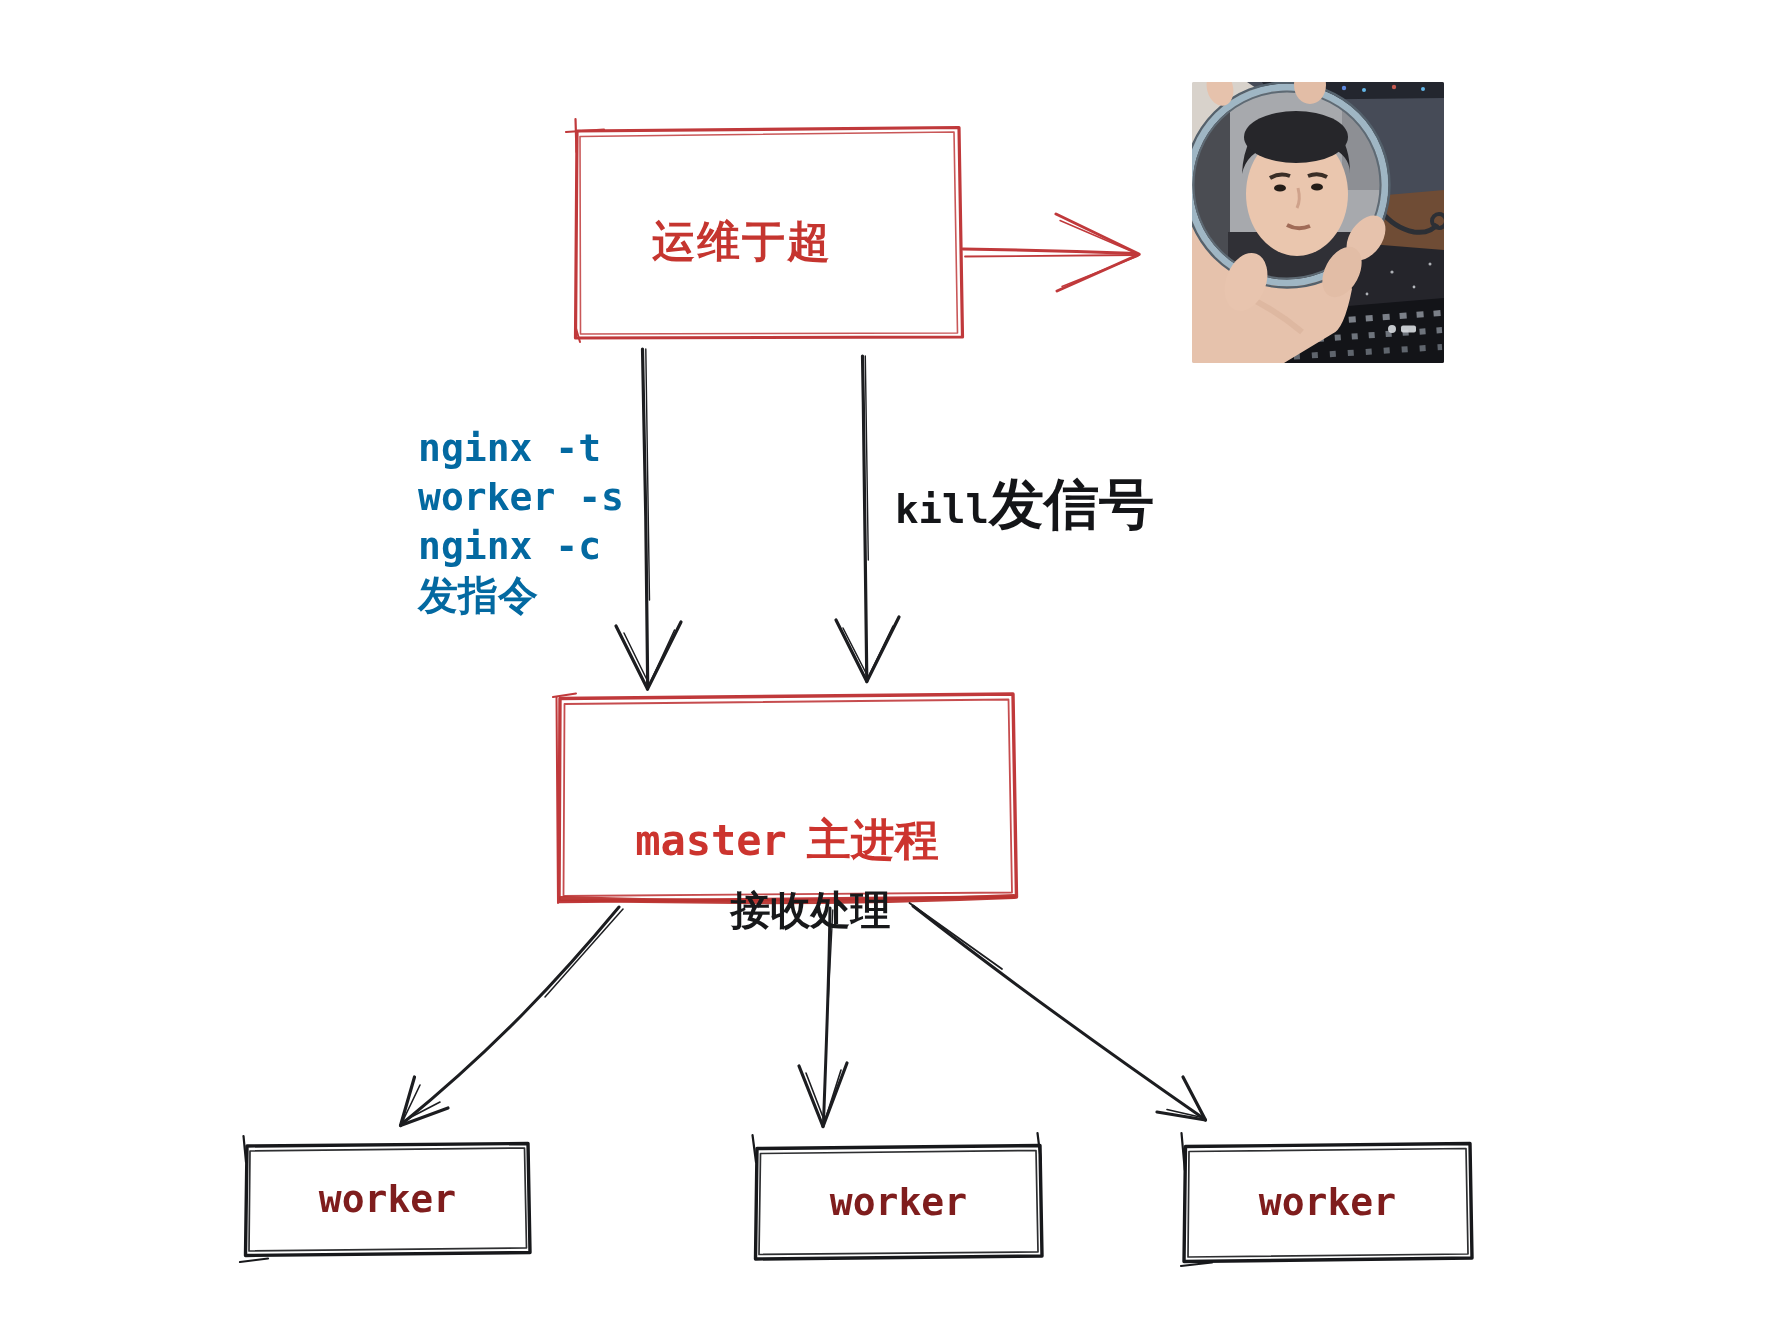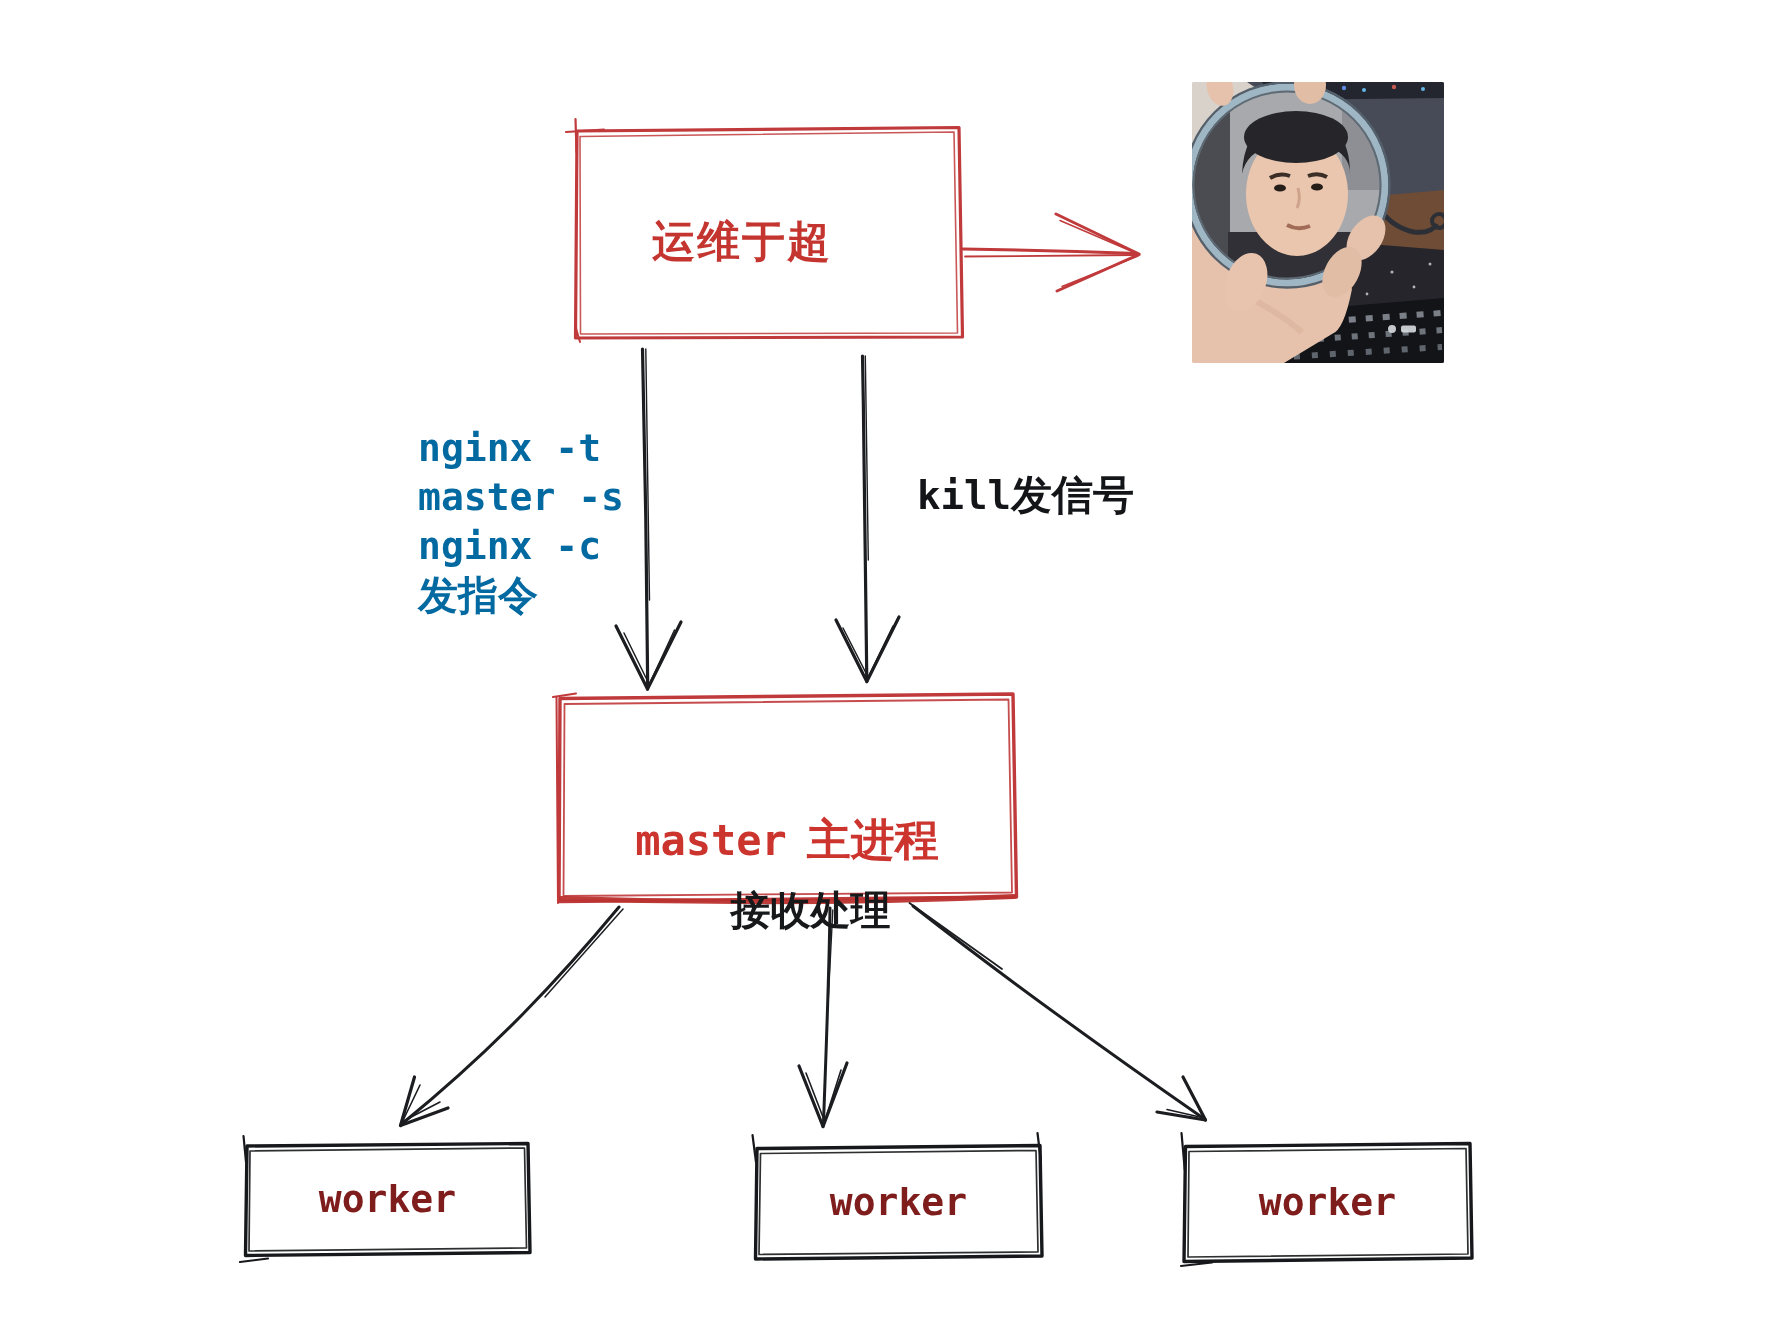--- a/index.html
+++ b/index.html
@@ -15,24 +15,24 @@
                font-size:43px;font-weight:600;letter-spacing:2px;color:#c5352f;}
 
   
   #cmd-block{left:418px;top:424px;}
   .cmd-line{font-family:"DejaVu Sans Mono","Liberation Mono",monospace;
             font-weight:700;font-size:38px;line-height:49px;color:#0369a1;}
   .cmd-line.zh{font-family:"Liberation Sans","DejaVu Sans",sans-serif;
                font-weight:600;font-size:40px;}
 
   
-  #kill-label{left:917px;top:468px;display:flex;align-items:baseline;color:#141518;}
+  #kill-label{left:895px;top:468px;display:flex;align-items:baseline;color:#141518;}
   #kill-label .code{font-family:"DejaVu Sans Mono","Liberation Mono",monospace;
                     font-weight:700;font-size:39px;}
-  #kill-label .zh{font-weight:600;font-size:41px;}
+  #kill-label .zh{font-weight:600;font-size:55px;}
 
   
   #master-text{left:558px;top:695px;width:458px;height:205px;display:flex;
                flex-direction:column;align-items:center;justify-content:center;
                padding-top:54px;gap:13px;}
   #master-title{display:flex;align-items:baseline;gap:20px;color:#cc342e;}
   #master-title .code{font-family:"DejaVu Sans Mono","Liberation Mono",monospace;
                       font-weight:700;font-size:42px;}
   #master-title .zh{font-weight:600;font-size:44px;margin-top:45px;}
   #master-sub{font-weight:600;font-size:40px;color:#17181a;margin-left:47px;}
@@ -138,21 +138,21 @@
     <path d="M1189,1151.5 L1466,1148.5 L1468,1254 L1188,1257 Z" stroke="#17181b" stroke-width="1.7" opacity="0.9"></path>
     <path d="M1181.5,1133 L1184.8,1170" stroke="#17181b" stroke-width="2.2"></path>
     <path d="M1181,1266 L1212,1262.5" stroke="#17181b" stroke-width="2.2"></path>
   </g>
 </svg>
 
 <div id="admin-label" class="abs">运维于超</div>
 
 <div id="cmd-block" class="abs">
   <div class="cmd-line">nginx -t</div>
-  <div class="cmd-line">master -s</div>
+  <div class="cmd-line">worker -s</div>
   <div class="cmd-line">nginx -c</div>
   <div class="cmd-line zh">发指令</div>
 </div>
 
 <div id="kill-label" class="abs">
   <span class="code">kill</span>
     <span class="zh">发信号</span>
 </div>
 
 <div id="master-text" class="abs">

